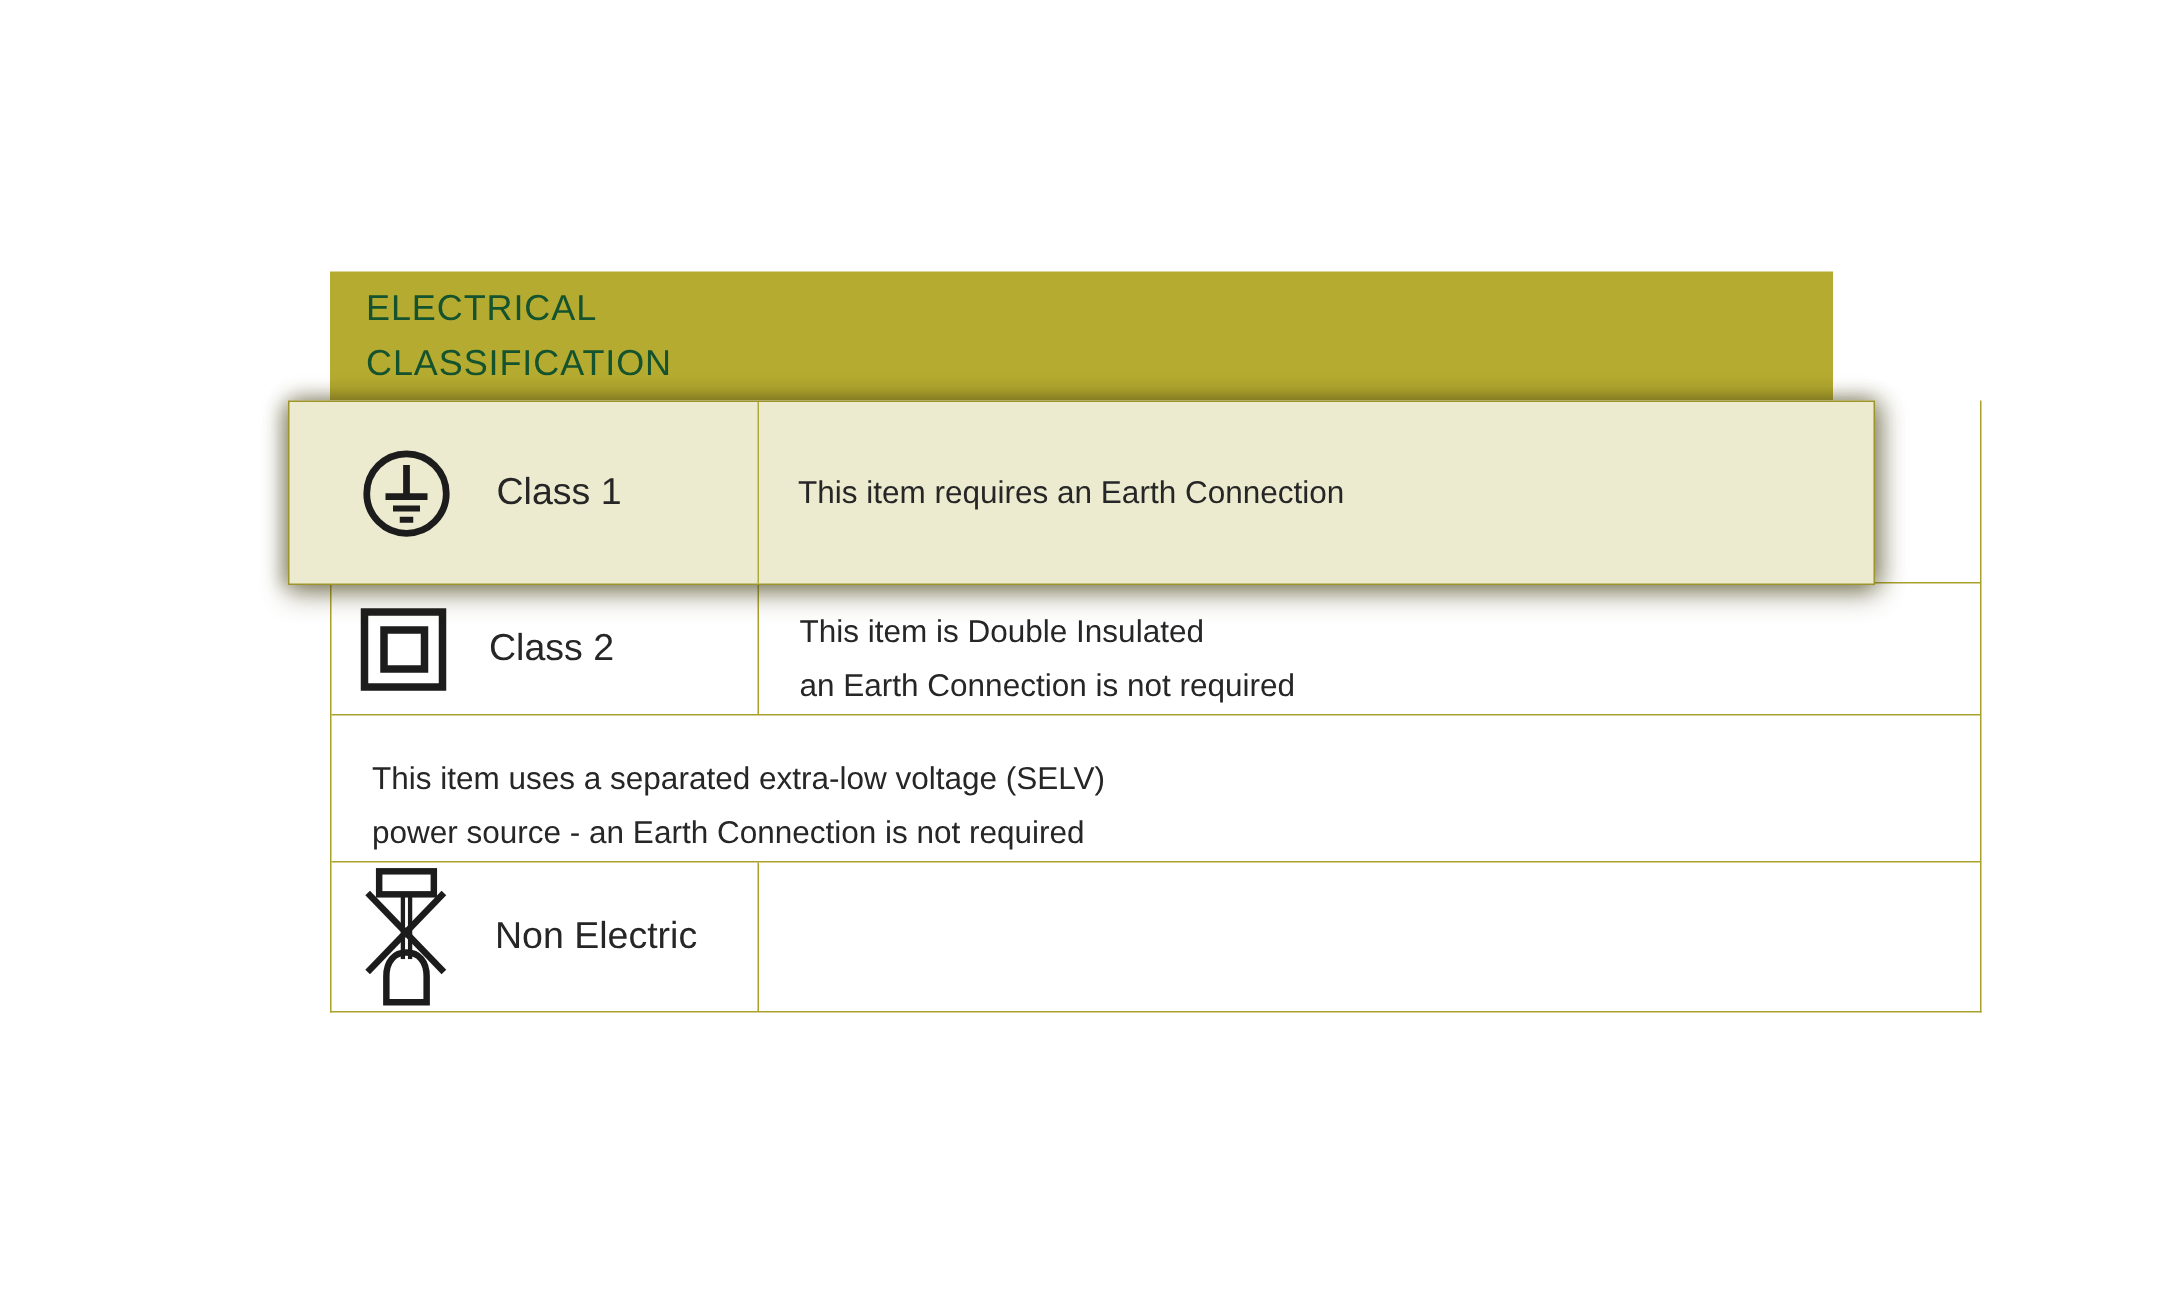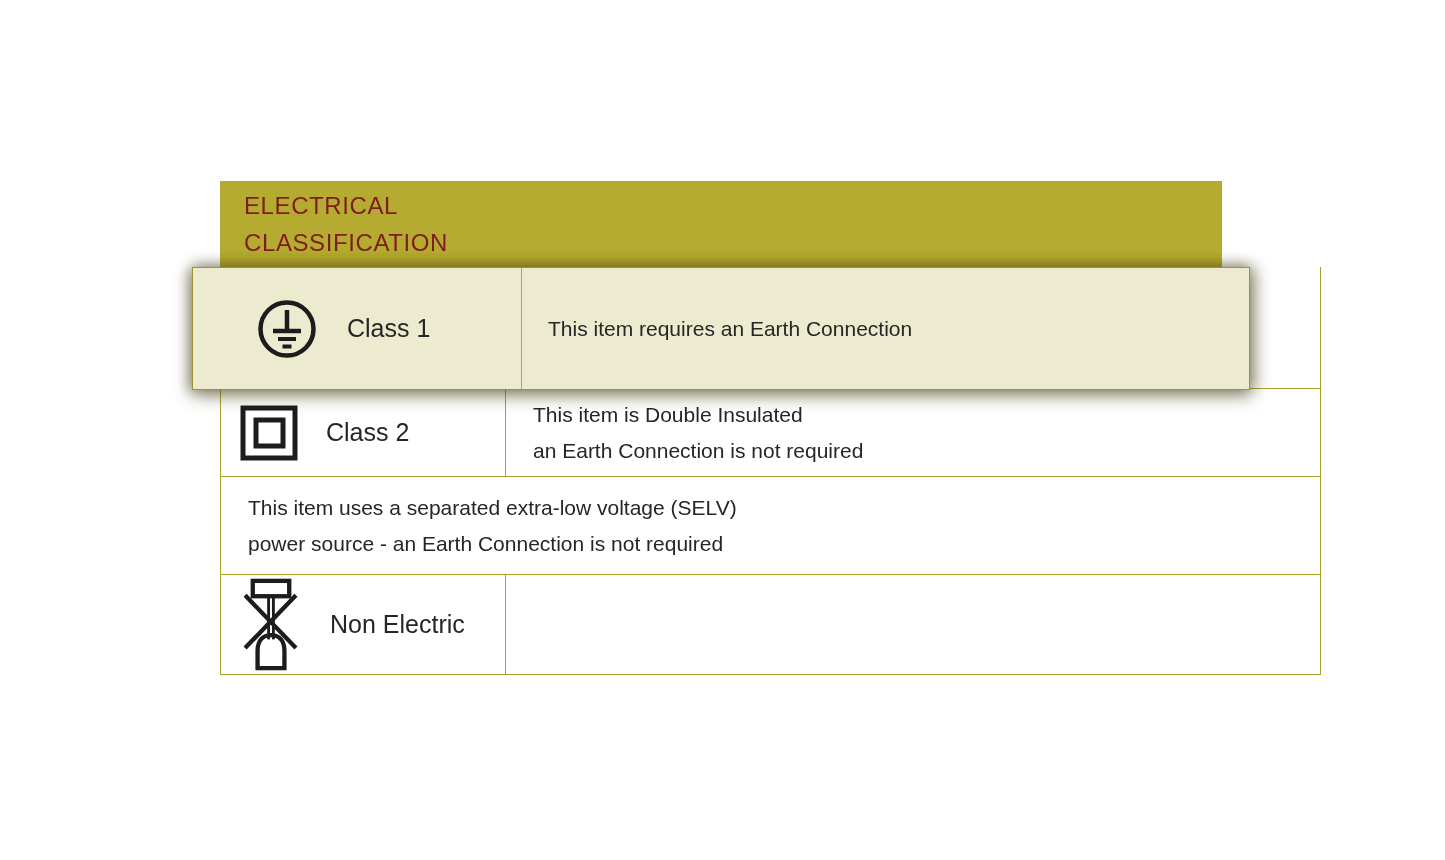--- a/index.html
+++ b/index.html
@@ -3,48 +3,48 @@
 <meta charset="utf-8">
 <style>
   * { margin:0; padding:0; box-sizing:border-box; }
   html,body { width:1445px; height:860px; background:#ffffff; overflow:hidden;
               font-family:"Liberation Sans", sans-serif; }
   .canvas { position:relative; width:1445px; height:860px; background:#ffffff; }
 
   .etable { position:absolute; left:220px; top:181px; width:1002px; height:494px; }
 
   
-  .thead { display:flex; height:86px; background:#b5ab31; color:#7f1d1d;
+  .thead { display:flex; height:86px; background:#b5ab31; color:#14532d;
            font-size:24px; letter-spacing:0.6px; }
   .th { display:flex; align-items:center; }
   .th1 { width:286px; padding-left:24px; line-height:37px; white-space:pre-line; }
   .th2 { flex:1; padding-left:25px; }
 
   
   .tbody { position:absolute; left:0; top:86px; width:1101px; height:408px;
            border:1px solid #aaa12d; border-top:none; background:#ffffff; }
   .trow { display:flex; width:100%; }
   .spacer { height:121px; }
   .trow.bordered { border-top:1px solid #aaa12d; }
   .r2 { height:88px; } .r3 { height:98px; } .r4 { height:100px; }
   .tc1 { width:285px; border-right:1px solid #aaa12d; display:flex;
          align-items:center; padding-left:19px; gap:28px; }
-  .tc2 { flex:1; display:flex; align-items:center; padding-left:27px; }
+  .tc2 { flex:1; display:flex; align-items:flex-end; padding-left:27px; }
   .class-label { font-size:25px; color:#262626; }
   .def-text { font-size:21px; line-height:36px; color:#262626; white-space:pre-line; }
 
   
   .row1-overlay { position:absolute; left:-28px; top:86px; width:1058px; height:123px;
                   background:#ecebd0; border:1px solid #9d942c; display:flex; z-index:3;
                   box-shadow:0 6px 16px 1px rgba(70,65,20,0.45),
                              0 -4px 12px rgba(70,65,20,0.30),
                              8px 0 14px rgba(70,65,20,0.22),
                              -6px 2px 10px rgba(70,65,20,0.18); }
   .oc1 { width:313px; border-right:1px solid #b2a93c; display:flex; align-items:center;
-         padding-left:47px; gap:29px;margin-left:16px; }
+         padding-left:47px; gap:29px; }
   .oc2 { flex:1; display:flex; align-items:center; padding-left:26px; }
 
   .icon svg { display:block; }
   .icon line, .icon rect, .icon circle, .icon polygon, .icon path {
       stroke:#1c1c1c; fill:none; stroke-linecap:butt; }
 </style>
 </head>
 <body>
 
 <div class="canvas">

